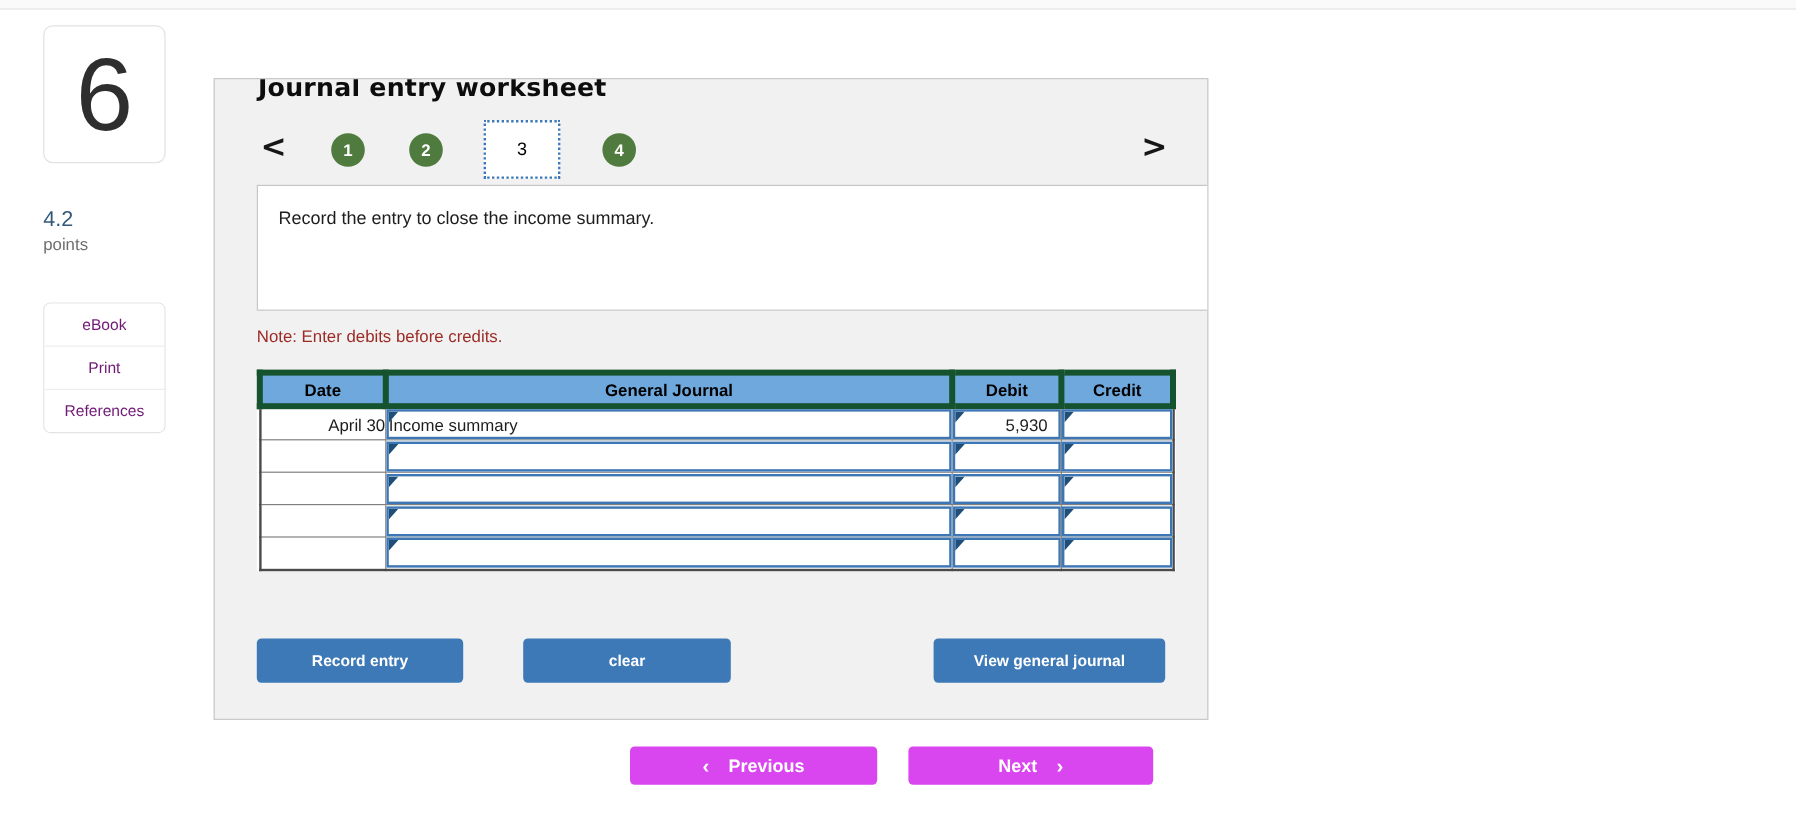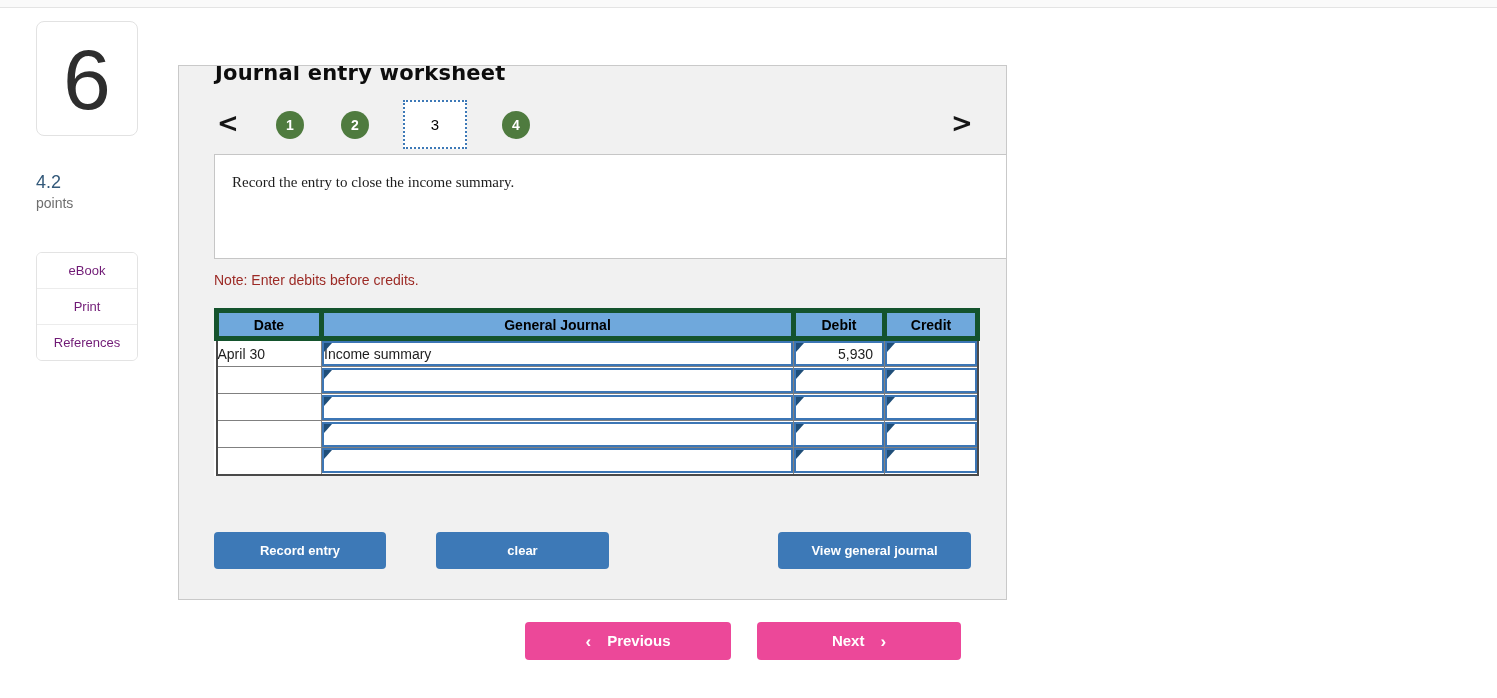--- a/index.html
+++ b/index.html
@@ -41,49 +41,49 @@
   .step { position:absolute; top:45px; width:28px; height:28px; border-radius:50%;
           background:#4f7b3f; color:#fff; font-size:14px; font-weight:bold;
           display:flex; align-items:center; justify-content:center; cursor:pointer; }
   .step-1 { left:97px; } .step-2 { left:162px; } .step-4 { left:323px; }
   .step-active { position:absolute; left:224px; top:34px; width:64px; height:49px;
                  background:#fff; border:2px dotted #3d79b7; color:#000; font-size:15px;
                  display:flex; align-items:center; justify-content:center;
                  cursor:pointer; z-index:2; }
 
   .instruction-box { position:absolute; left:35px; top:88px; width:896px; height:105px;
-                     background:#fff; border:1px solid #c6c6c6; z-index:1;font-family:Liberation Serif, serif; }
+                     background:#fff; border:1px solid #c6c6c6; z-index:1; }
   .instruction-text { padding:19px 17px; font-size:15px; color:#1d1d1d; }
 
   .note { position:absolute; left:35px; top:206px; font-size:14px; color:#9c2a25; }
 
   
   .jtable { position:absolute; left:35px; top:242px; border-collapse:collapse;
             border:2px solid #4a4a4a; background:#fff; }
   .jtable th { background:#6fa8dc; border:5px solid #14532d; font-size:14px;
                font-weight:bold; color:#000; height:28px; text-align:center; }
   .jtable td { border:1px solid #808080; padding:0; height:27px; background:#fff; }
-  .date-cell { text-align:left; font-size:14px; color:#1d1d1d; }
+  .date-cell { text-align:right; font-size:14px; color:#1d1d1d; }
   .inp { position:relative; border:2px solid #3c76b5; height:25px; background:#fff;
          display:flex; align-items:center; font-size:14px; color:#1d1d1d; overflow:hidden; }
   .tri { position:absolute; left:0; top:0; width:0; height:0;
          border-top:9px solid #1f4e79; border-right:8px solid transparent; }
   .inp.account { padding-left:0; }
   .inp.amount  { justify-content:flex-end; padding-right:9px; }
   .inp .txt.indent { padding-left:22px; }
 
   .action-btn { position:absolute; top:466px; height:37px; background:#3d79b7; color:#fff;
                 font-weight:bold; font-size:13px; border:none; border-radius:4px;
                 cursor:pointer; font-family:"Liberation Sans", sans-serif; }
   .btn-record { left:35px;  width:172px; }
   .btn-clear  { left:257px; width:173px; }
   .btn-view   { left:599px; width:193px; }
 
   
-  .page-btn { position:absolute; top:622px; height:38px; background:#ec4899; color:#fff;
+  .page-btn { position:absolute; top:622px; height:32px; background:#d946ef; color:#fff;
               font-weight:bold; font-size:15px; border:none; border-radius:4px;
               cursor:pointer; font-family:"Liberation Sans", sans-serif; }
   .btn-prev { left:525px; width:206px; }
   .btn-next { left:757px; width:204px; }
   .page-btn .glyph { font-size:17px; font-weight:bold; position:relative; top:1px; }
   .btn-prev .glyph { margin-right:16px; }
   .btn-next .glyph { margin-left:16px; }
 </style>
 </head>
 <body>

